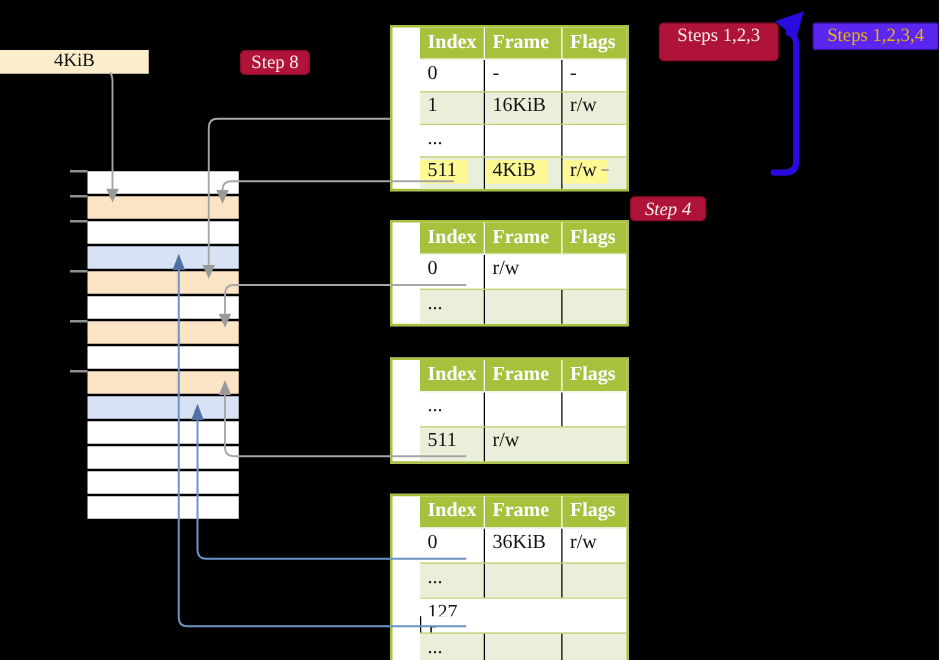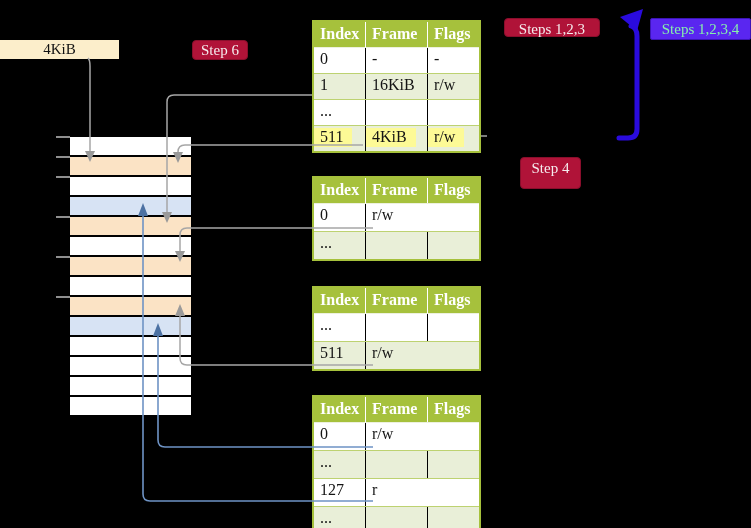--- a/index.html
+++ b/index.html
@@ -7,36 +7,36 @@
   #stage{position:relative;width:751px;height:528px;background:var(--background,#000);}
 
   
   .frame-label{position:absolute;left:0;top:40px;width:119px;height:19px;background:var(--frame-label-bg,#fceecb);
                color:#111;font-size:15px;line-height:19px;text-align:center;}
 
   
   .badge{position:absolute;color:#f5ecee;font-size:15px;text-align:center;border-radius:4px;
          box-sizing:border-box;border:1px solid rgba(0,0,0,.35);}
   .badge.crimson{background:var(--crimson-badge,#b01338);border-color:#8a0e2c;}
-  .badge.violet{background:var(--violet-badge,#5a26f0);border-color:#3c14b5;border-radius:2px;color:#86efac;}
+  .badge.violet{background:var(--violet-badge,#5a26f0);border-color:#3c14b5;border-radius:2px;color:#eab308;}
   #badge-step0{left:192px;top:40px;width:56px;height:20px;line-height:19px;}
-  #badge-steps123{left:504px;top:18px;width:96px;height:19px;line-height:21px;}
+  #badge-steps123{left:527px;top:18px;width:96px;height:31px;line-height:21px;}
   #badge-steps1234{left:650px;top:18px;width:101px;height:22px;line-height:21px;}
-  #badge-step4{left:520px;top:157px;width:61px;height:32px;line-height:20px;}
+  #badge-step4{left:504px;top:157px;width:61px;height:20px;line-height:20px;font-style:italic;}
 
   
   #memory{position:absolute;left:70px;top:137px;width:121px;}
   .mrow{height:18px;margin-bottom:2px;background:#fff;}
   .mrow.page-table{background:var(--page-table-frame,#fbe3c5);}
   .mrow.mapped-page{background:var(--mapped-page-frame,#d7e3f4);}
   .tick{position:absolute;left:56px;width:14px;height:2px;background:#8f8f8f;}
 
   
   .ptable{position:absolute;left:312px;border:2px solid var(--table-header,#a6c13c);background:#fff;}
-  .trow{display:flex;background:var(--table-row,#fff);}
+  .trow{display:flex;background:var(--table-row,#fff);margin-left:22px;}
   .trow.alt{background:var(--table-row-alt,#e9efd8);}
   .trow + .trow{border-top:1px solid #bdd271;}
   .thead{height:25px;background:var(--table-header,#a6c13c);}
   .thead + .trow{border-top:1px solid #edf1df;}
   .tc{box-sizing:border-box;padding:2px 0 0 6px;font-size:16px;color:#141414;overflow:hidden;white-space:nowrap;}
   .tc:nth-child(1){width:51px;}
   .tc:nth-child(2){width:62px;}
   .tc:nth-child(3){width:52px;}
   .tc + .tc{border-left:1px solid #000;font-family:Liberation Serif, serif;}
   .thead .tc{color:#fff;font-weight:bold;padding-top:3px;}
@@ -52,21 +52,21 @@
   .thick{fill:none;stroke:var(--thick-arrow,#2a0bdd);stroke-width:5;stroke-linecap:round;}
   .thickhead{fill:var(--thick-arrow,#2a0bdd);stroke:none;}
 </style>
 </head>
 <body>
 
 <div id="stage">
 
   <div class="frame-label">4KiB</div>
 
-  <div id="badge-step0" class="badge crimson">Step 6</div>
+  <div id="badge-step0" class="badge crimson">Step 8</div>
   <div id="badge-steps123" class="badge crimson">Steps 1,2,3</div>
   <div id="badge-steps1234" class="badge violet">Steps 1,2,3,4</div>
   <div id="badge-step4" class="badge crimson">Step 4</div>
 
   <div id="memory">
       <div class="mrow free"></div>
       <div class="mrow page-table"></div>
       <div class="mrow free"></div>
       <div class="mrow mapped-page"></div>
       <div class="mrow page-table"></div>
@@ -141,28 +141,29 @@
       </div>
     </div>
   <div class="ptable" style="top:395px;">
       <div class="trow thead">
         <div class="tc">Index</div>
         <div class="tc">Frame</div>
         <div class="tc">Flags</div>
       </div>
       <div class="trow" style="height: 27px;">
         <div class="tc"><span>0</span></div>
-        <div class="tc"><span>r/w</span></div>
-      </div>
-      <div class="trow alt" style="height: 27px;">
-        <div class="tc"><span>...</span></div>
-        <div class="tc"></div>
-        <div class="tc"></div>
-      </div>
-      <div class="trow" style="height: 27px;">
+        <div class="tc"><span>36KiB</span></div>
+        <div class="tc"><span>r/w</span></div>
+      </div>
+      <div class="trow alt" style="height: 27px;">
+        <div class="tc"><span>...</span></div>
+        <div class="tc"></div>
+        <div class="tc"></div>
+      </div>
+      <div class="trow" style="height: 27px; flex-direction: column;">
         <div class="tc"><span>127</span></div>
         <div class="tc"><span>r</span></div>
       </div>
       <div class="trow alt" style="height: 27px;">
         <div class="tc"><span>...</span></div>
         <div class="tc"></div>
         <div class="tc"></div>
       </div>
     </div>
 

